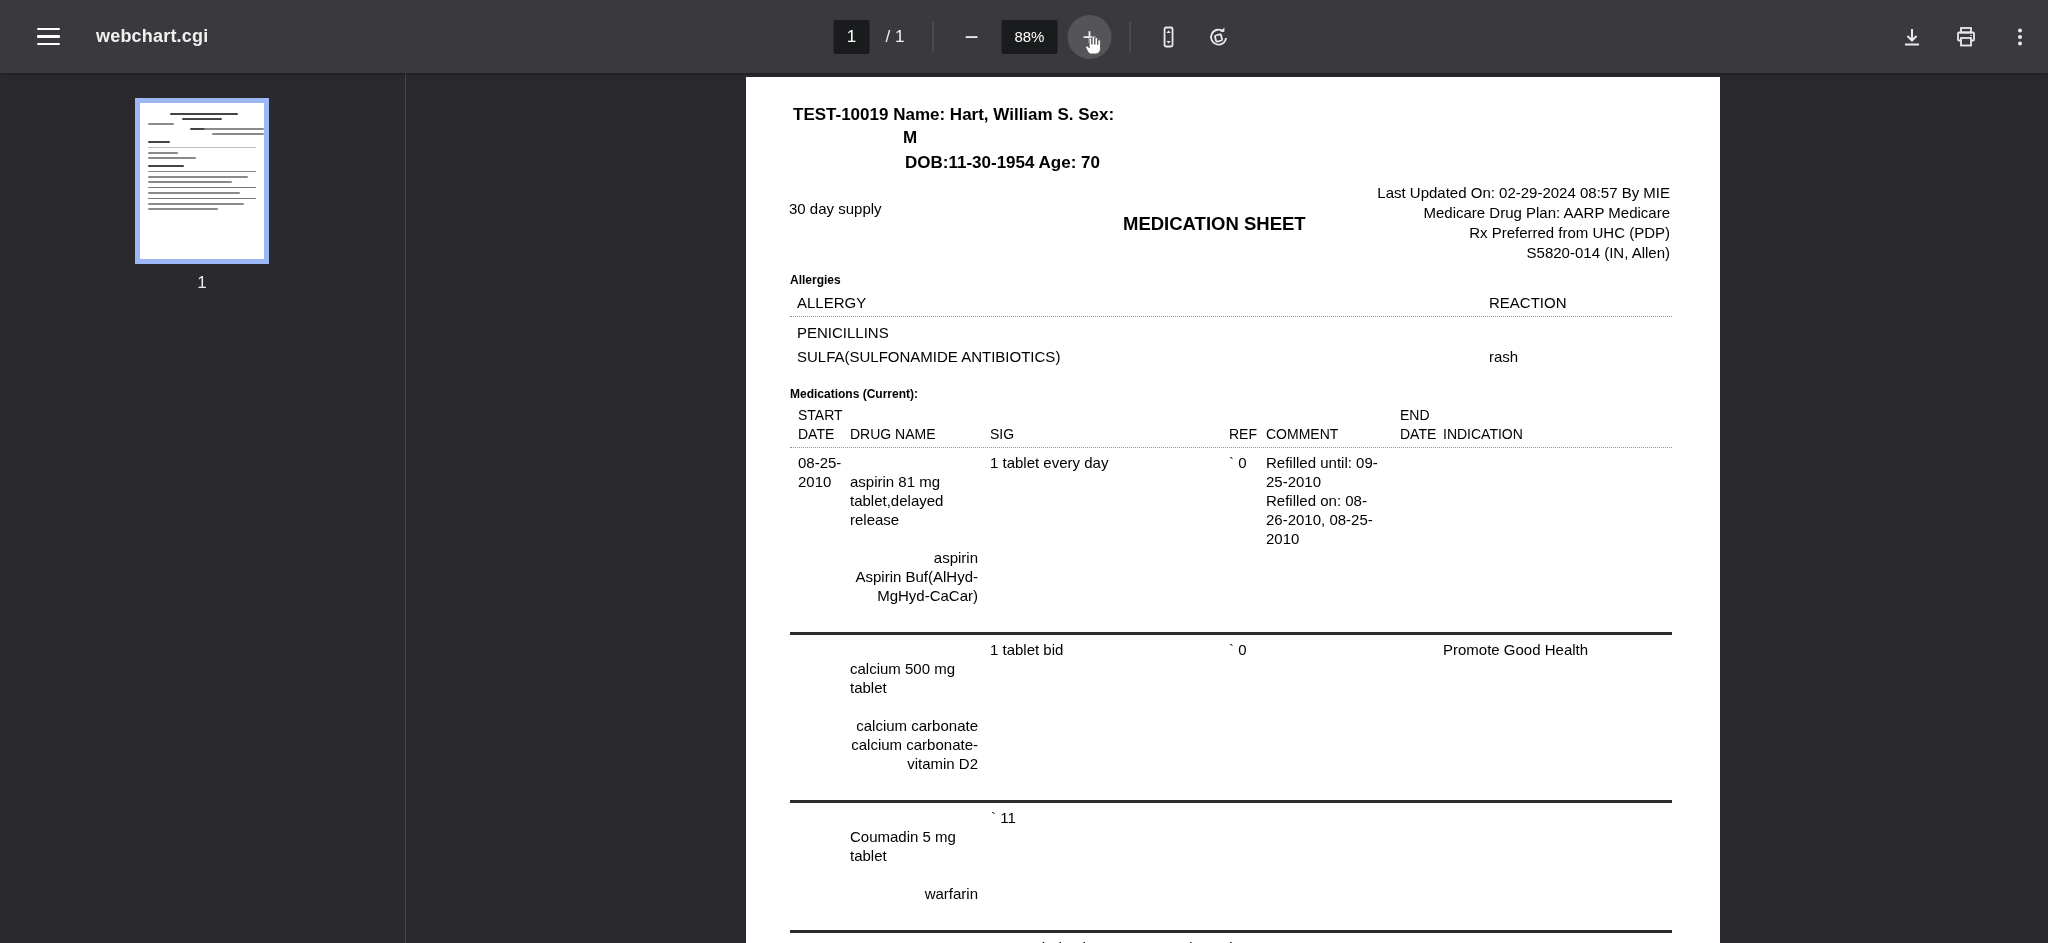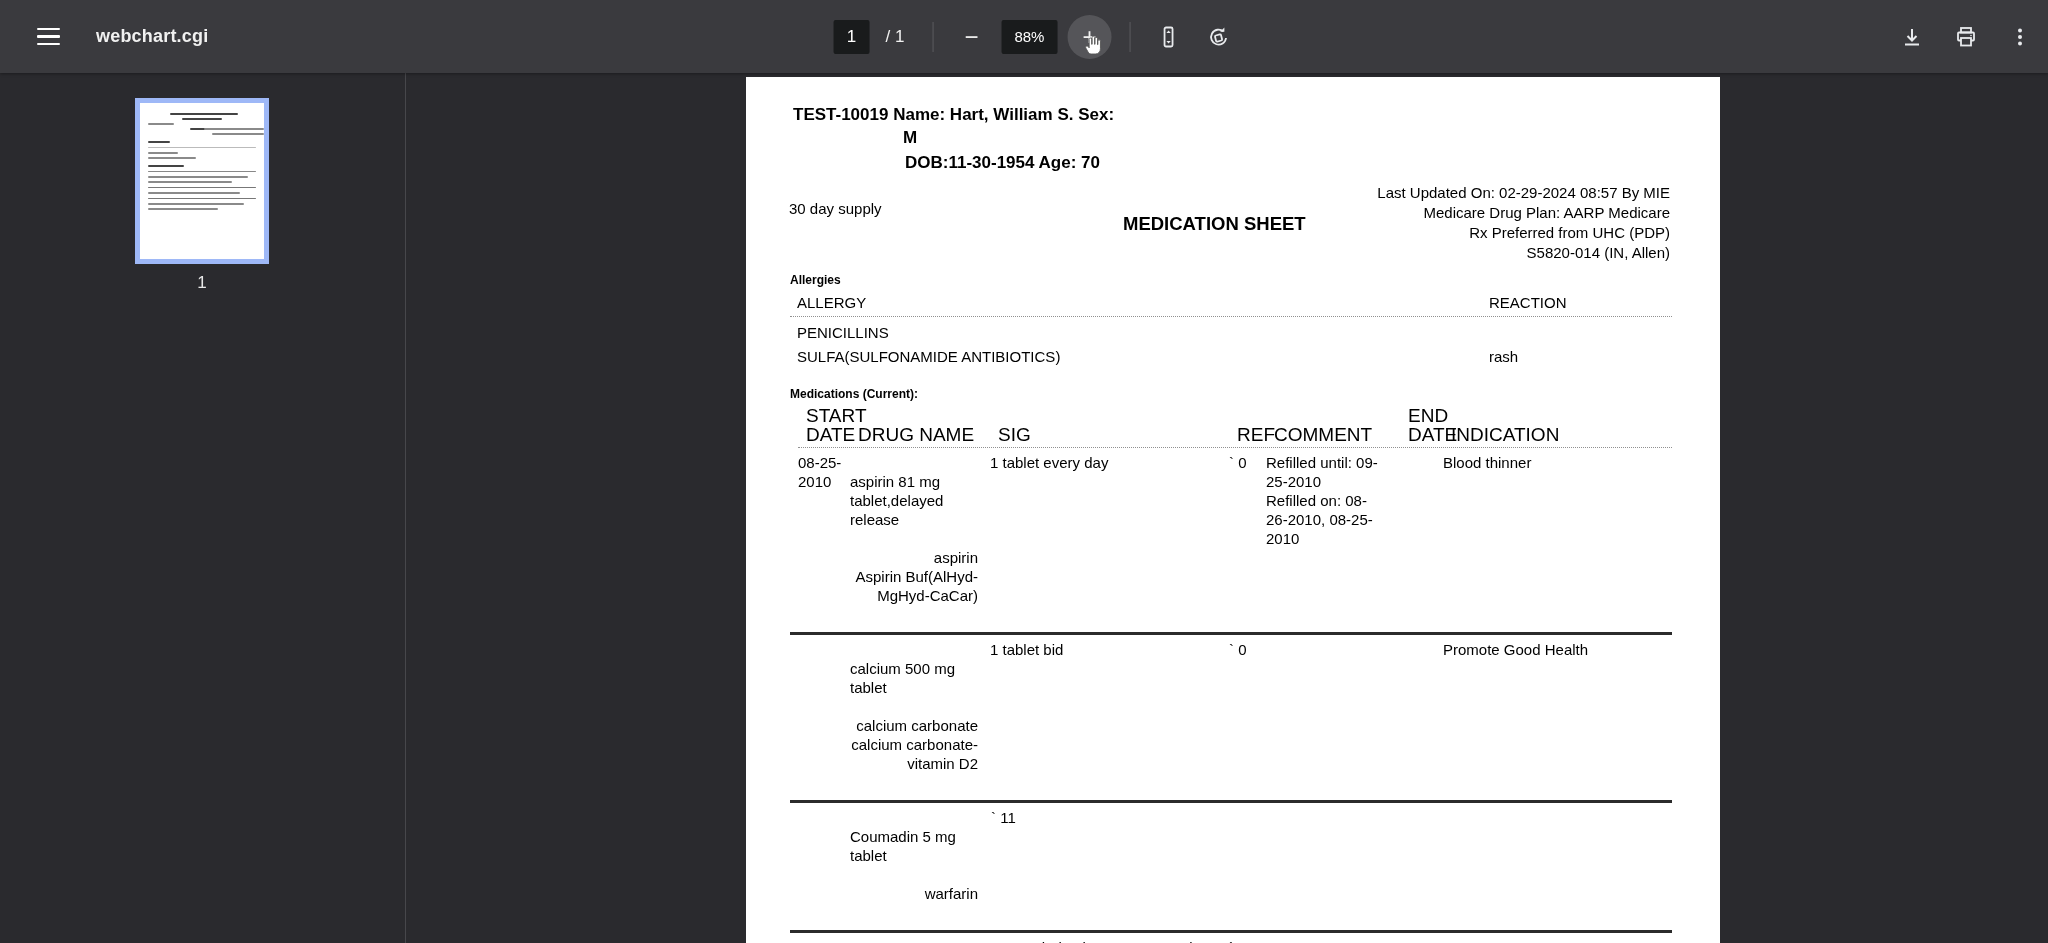--- a/index.html
+++ b/index.html
@@ -53,22 +53,22 @@
   .doc-title{font-size:18.5px;font-weight:bold;}
   .sec-h{font-size:12px;font-weight:bold;}
   
   .alg{position:absolute;left:44px;top:196px;width:882px;}
   .alg-head{display:grid;grid-template-columns:692px 1fr;font-size:15px;margin-top:7px;
     padding:0 0 5px 7px;border-bottom:1px dotted #909090;}
   .alg-row{display:grid;grid-template-columns:692px 1fr;font-size:15px;padding:7px 0 0 7px;}
   
   .meds{position:absolute;left:44px;top:310px;width:882px;}
   .mgrid{display:grid;grid-template-columns:56px 140px 238px 38px 134px 42px 234px;}
-  .mhead{font-size:19px;line-height:19px;align-items:end;margin-top:5px;
-    padding-bottom:3px;border-bottom:1px dotted #909090;margin-left:8px;}
+  .mhead{font-size:14px;line-height:19px;align-items:end;margin-top:5px;
+    padding-bottom:3px;border-bottom:1px dotted #909090;}
   .mhead>div{white-space:pre-line;}
   .mrow{font-size:15px;line-height:19px;padding:5px 0 8px 0;}
   .mrow>div{white-space:pre-line;}
   .bb3{border-bottom:3px solid #2b2b2b;}
   .bb2{border-bottom:2px solid #2b2b2b;}
   .c-start{padding-left:8px;}
   .c-drug{padding-left:4px;padding-right:8px;}
   .c-drug .alt{text-align:right;}
   .c-sig{padding-left:4px;}
   .c-ref{padding-left:5px;}
@@ -233,21 +233,20 @@
 MgHyd-CaCar)</div>
         </div>
         <div class="c-sig">1 tablet every day</div>
         <div class="c-ref">` 0</div>
         <div class="c-com">Refilled until: 09-
 25-2010
 Refilled on: 08-
 26-2010, 08-25-
 2010</div>
         <div class="c-end"></div>
-        <div class="c-ind">Blood thinner</div>
       </div>
 
       <div class="mgrid mrow bb3">
         <div class="c-start"></div>
         <div class="c-drug">
           <div>calcium 500 mg
 tablet</div>
           <div class="alt">calcium carbonate
 calcium carbonate-
 vitamin D2</div>

